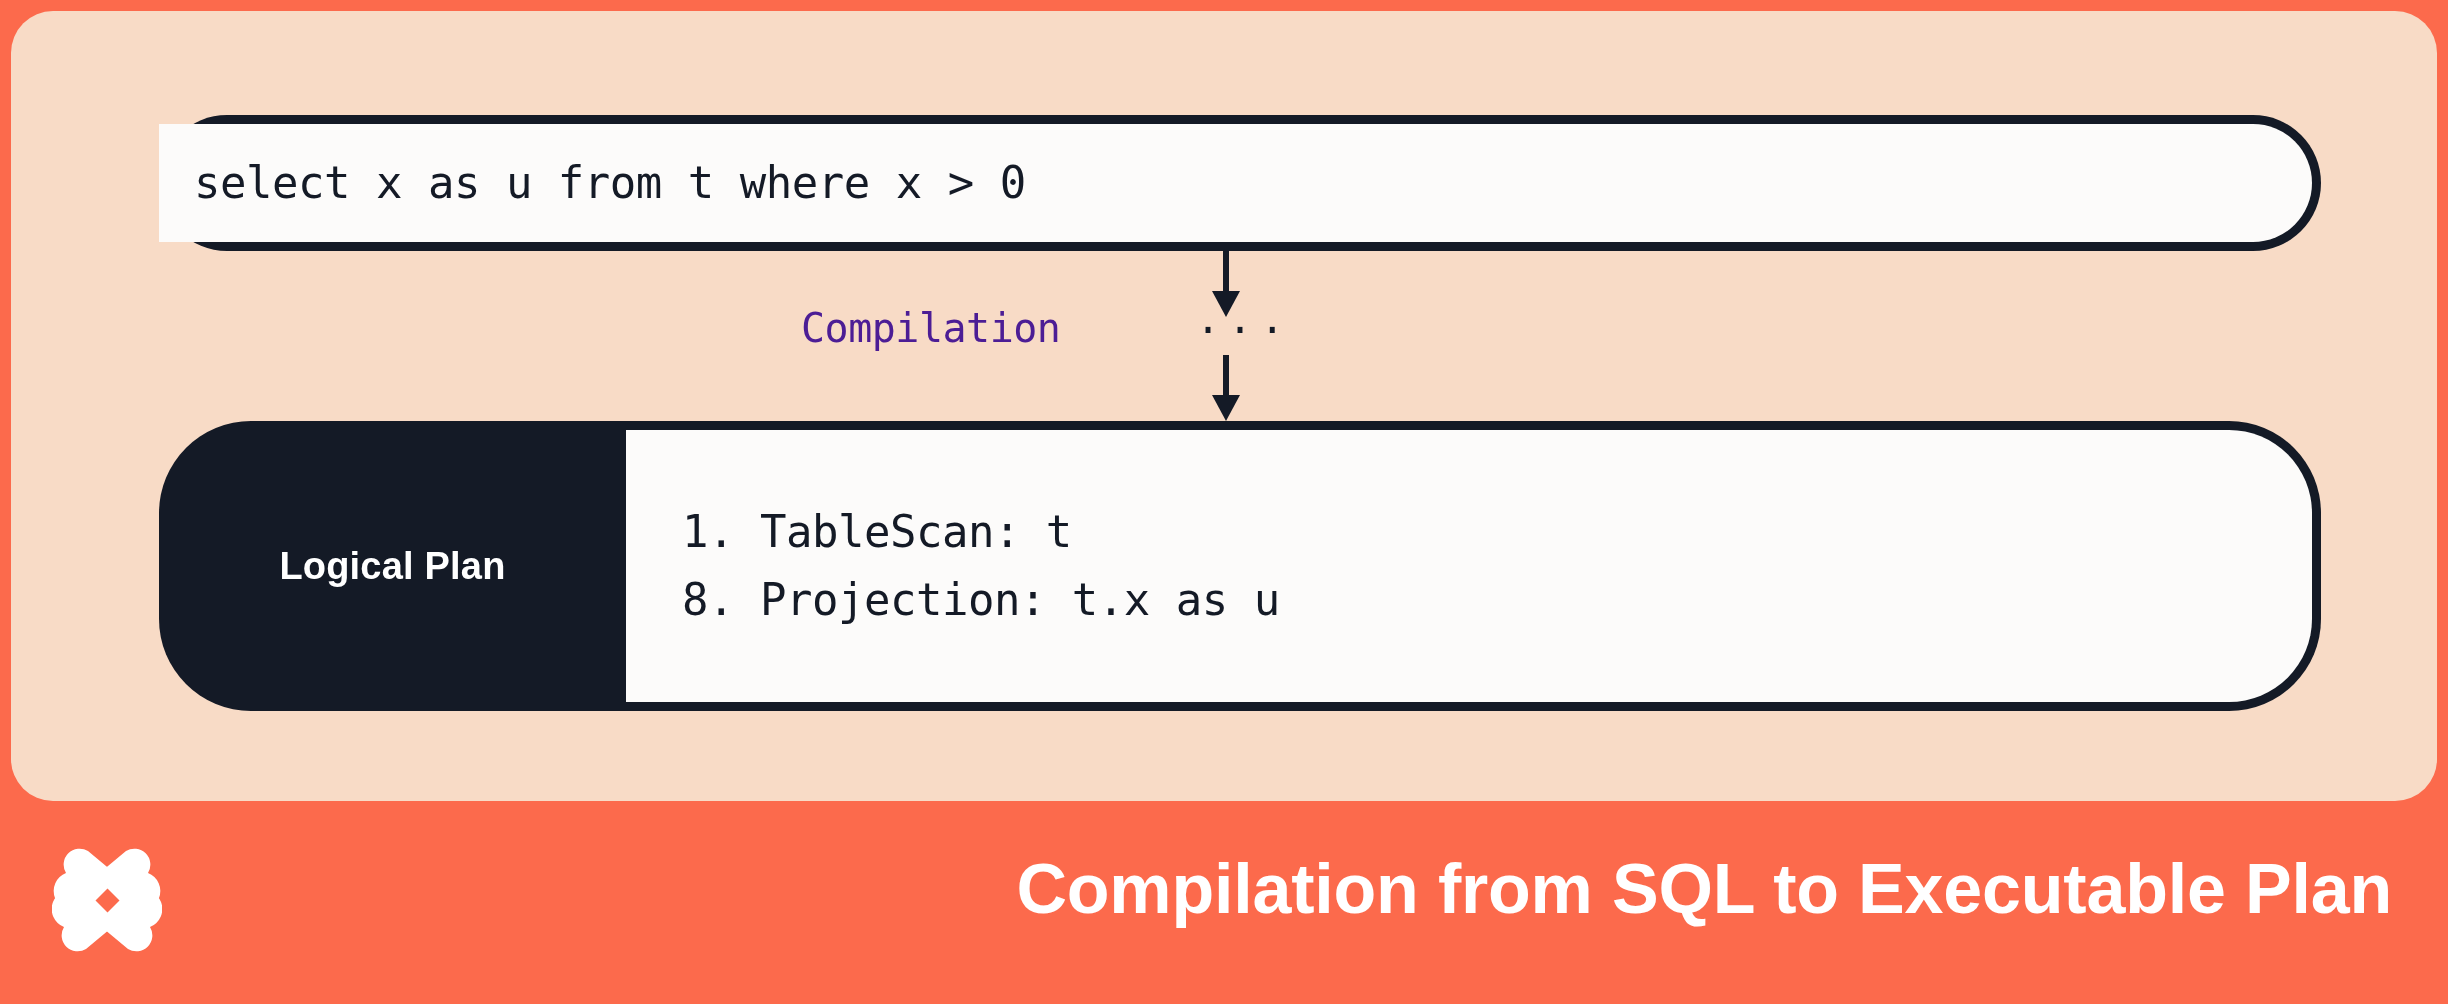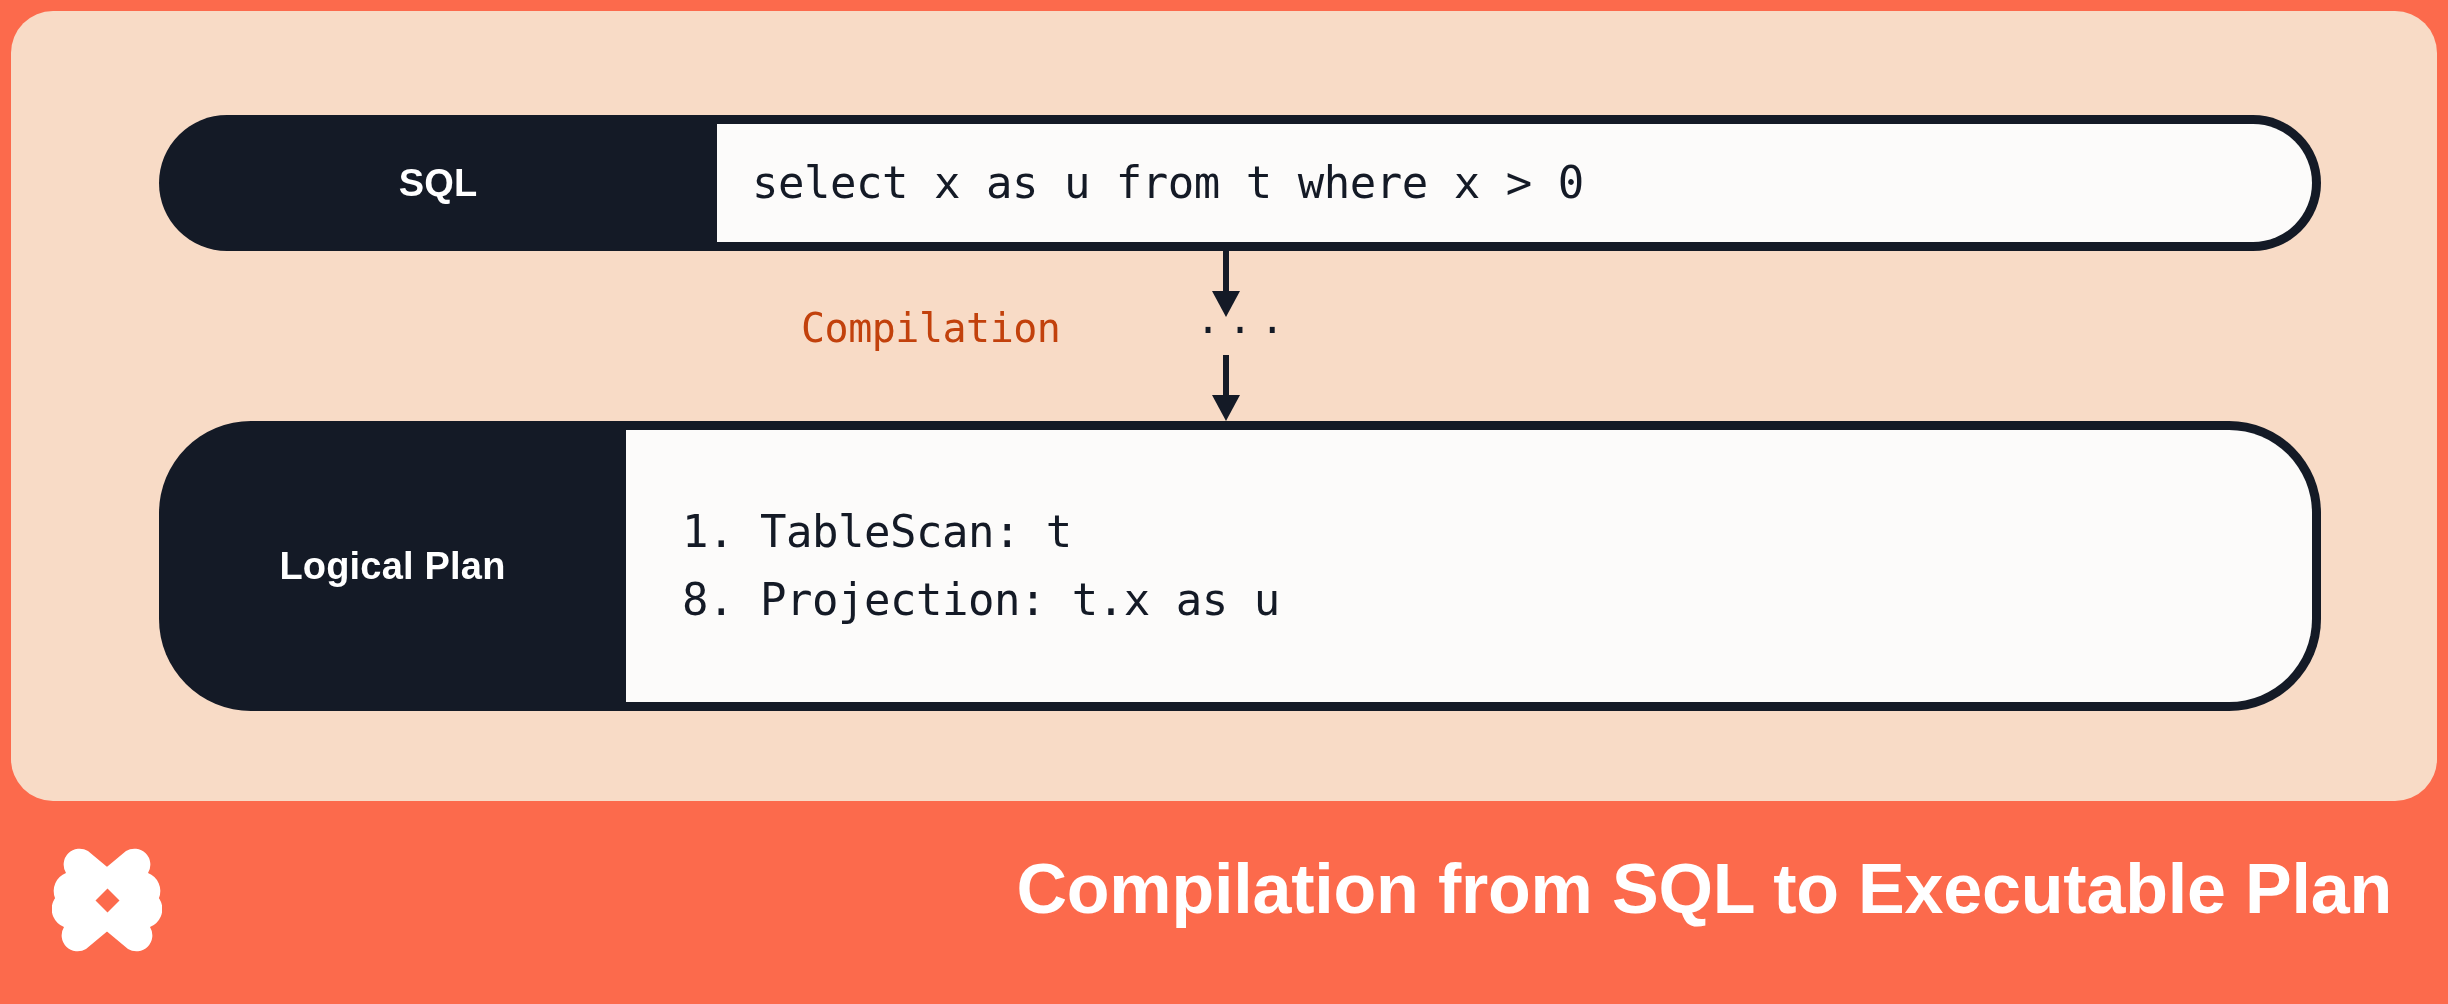--- a/index.html
+++ b/index.html
@@ -49,21 +49,21 @@
     padding:30px 0 30px 56px;font-size:44px;letter-spacing:-.5px;
   }
   .plan-line{line-height:68px;white-space:pre;}
 
   
   .arrowgroup{position:absolute;left:1180px;top:240px;width:70px;height:170px;}
   .arrowgroup svg{display:block;}
   .complabel{
     position:absolute;left:790px;top:294px;
     font-family:"DejaVu Sans Mono","Liberation Mono",monospace;
-    font-size:40px;color:#c2410c;letter-spacing:-.5px;white-space:pre;
+    font-size:40px;color:#4c1d95;letter-spacing:-.5px;white-space:pre;
   }
   .dots{
     position:absolute;left:1185px;top:296px;
     font-family:"DejaVu Sans Mono","Liberation Mono",monospace;
     font-size:40px;color:#141a26;letter-spacing:8px;white-space:pre;
   }
 
   
   .footer{position:absolute;left:0;top:801px;width:2448px;height:203px;}
   .logo{position:absolute;left:52px;top:44px;width:110px;height:110px;}
@@ -74,21 +74,20 @@
   }
 </style>
 </head>
 <body>
 
 <div id="stage">
 
   <div class="panel">
 
     <div class="row row-sql">
-      <div class="rowlabel">SQL</div>
       <div class="rowcontent">
         <div class="plan-line">select x as u from t where x &gt; 0</div>
       </div>
     </div>
 
     <div class="complabel">Compilation</div>
     <div class="dots">···</div>
 
     <div class="arrowgroup">
       <svg width="70" height="170" viewBox="0 0 70 170" xmlns="http://www.w3.org/2000/svg">

